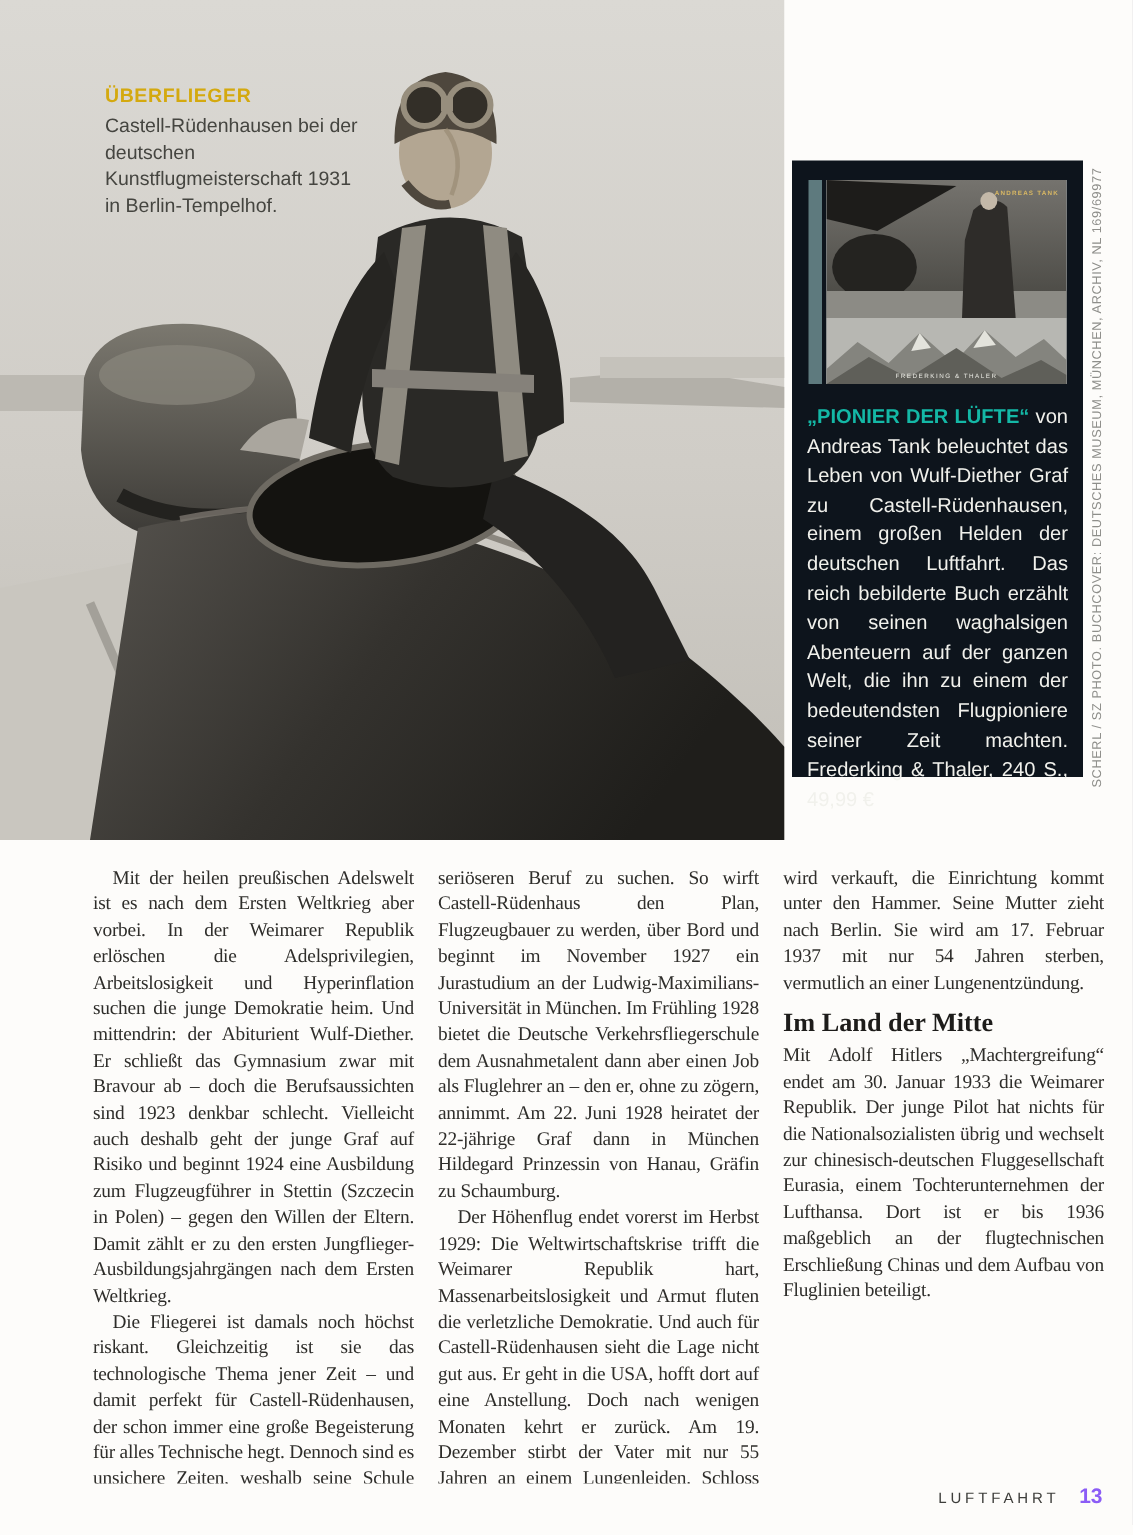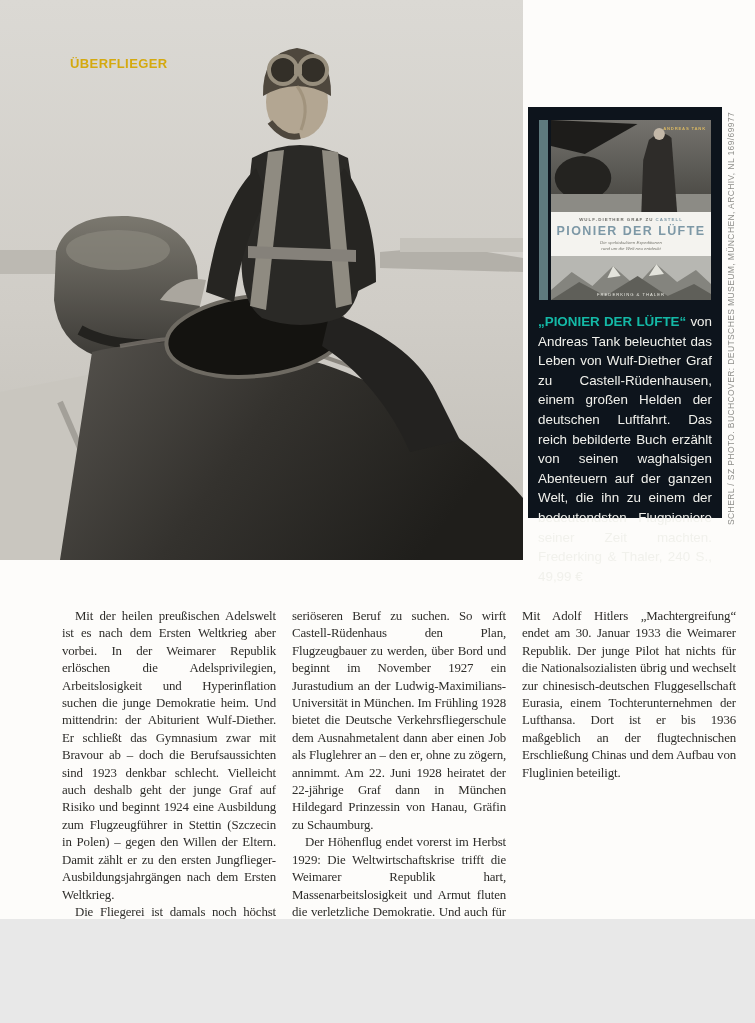--- a/index.html
+++ b/index.html
@@ -1,17 +1,17 @@
 <!DOCTYPE html>
 <html lang="de"><head>
 <meta charset="utf-8">
 <style>
   html,body{margin:0;padding:0;background:#e8e8e8;}
   .page{
-    position:relative;width:755px;height:919px;background:#fdfcfa;
+    position:relative;width:755px;height:1023px;background:#fdfcfa;
     font-family:"Liberation Sans",sans-serif;overflow:hidden;
     margin:0 auto;
   }
   
   .photo{position:absolute;left:0;top:0;width:523px;height:560px;overflow:hidden;}
   .photo svg{display:block;width:100%;height:100%;}
   
   .photo-caption{position:absolute;left:70px;top:56px;width:175px;}
   .photo-caption .kicker{
     font-weight:bold;font-size:13px;letter-spacing:.4px;color:#d4a90f;margin:0 0 4px 0;
@@ -53,37 +53,37 @@
   }
   .book-caption .lead{color:#14b8a6;font-weight:bold;}
   
   .credit{
     position:absolute;left:726px;top:150px;height:375px;
     writing-mode:vertical-rl;transform:rotate(180deg);
     font-size:8.5px;letter-spacing:.4px;color:#8e8e8a;white-space:nowrap;
   }
   
   .columns{
-    position:absolute;left:62px;top:608px;width:676px;height:412px;
+    position:absolute;left:62px;top:577px;width:676px;height:412px;
     display:flex;gap:16px;overflow:hidden;
   }
   .col{
     flex:0 0 214px;font-family:"Liberation Serif",serif;
     font-size:12.9px;line-height:17.4px;letter-spacing:-0.15px;
     color:#2e2d2a;text-align:justify;hyphens:auto;
   }
   .col p{margin:0;}
   .col p.indent{text-indent:13px;}
   .col h2{
     font-family:"Liberation Serif",serif;font-size:17.5px;font-weight:bold;
     color:#1d1c1a;margin:9px 0 5px 0;letter-spacing:0;text-align:left;
   }
   
   .footer{
-    position:absolute;right:20px;top:989px;display:flex;align-items:baseline;
+    position:absolute;right:20px;top:989px;display:flex;align-items:baseline;gap:13px;
   }
   .footer .section{font-size:10px;letter-spacing:2.6px;color:#3d3d3a;}
   .footer .pagenum{font-size:14px;font-weight:bold;color:#8b5cf6;}
 </style>
 </head>
 <body>
 
 <div class="page">
 
   <div class="photo">
@@ -143,20 +143,21 @@
       <circle cx="313" cy="70" r="14" fill="#332f28" stroke="#978e7d" stroke-width="4"></circle>
       <rect x="294" y="64" width="8" height="10" fill="#978e7d"></rect>
       <path d="M270,122 Q284,140 300,136" stroke="#4e473d" stroke-width="6" fill="none"></path>
 
       <path d="M297,86 q14 18 4 44" stroke="#94876f" stroke-width="3" fill="none" opacity="0.6"></path>
     </svg>
   </div>
 
   <div class="photo-caption">
     <p class="kicker">ÜBERFLIEGER</p>
+    <p class="cap-text">Castell-Rüdenhausen bei der deutschen Kunstflugmeisterschaft 1931 in Berlin-Tempelhof.</p>
   </div>
 
   <div class="book-box">
     <div class="cover-wrap">
       <div class="spine"></div>
       <div class="cover">
         <div class="cover-photo">
           <svg viewBox="0 0 170 92" preserveAspectRatio="none">
             <defs>
               <linearGradient id="cvr" x1="0" y1="0" x2="0" y2="1">
@@ -166,26 +167,20 @@
             </defs>
             <rect width="170" height="92" fill="url(#cvr)"></rect>
             <polygon points="0,0 92,4 36,34 0,26" fill="#1d1c1a"></polygon>
             <ellipse cx="34" cy="58" rx="30" ry="22" fill="#242320"></ellipse>
             <rect x="0" y="74" width="170" height="18" fill="#8c8b85"></rect>
             <path d="M104,20 Q118,8 128,18 L134,92 L96,92 L98,40 Z" fill="#2e2c29"></path>
             <circle cx="115" cy="14" r="6" fill="#c3b8a8"></circle>
           </svg>
           <span class="cover-author">ANDREAS TANK</span>
         </div>
-        <div class="cover-band">
-          <div class="cover-overline"><span>WULF-DIETHER GRAF ZU </span><span class="accent">CASTELL</span></div>
-          <div class="cover-title">PIONIER DER LÜFTE</div>
-          <div class="cover-sub">Die spektakulären Expeditionen</div>
-          <div class="cover-sub">rund um die Welt neu entdeckt</div>
-        </div>
         <div class="cover-mountains">
           <svg viewBox="0 0 170 44" preserveAspectRatio="none">
             <rect width="170" height="44" fill="#b7b7b2"></rect>
             <polygon points="0,34 22,16 44,30 66,10 90,30 112,8 134,26 154,14 170,28 170,44 0,44" fill="#84847e"></polygon>
             <polygon points="0,44 30,26 58,40 92,20 124,40 152,28 170,38 170,44" fill="#5f5f59"></polygon>
             <polygon points="66,10 74,20 60,22" fill="#e3e3dc"></polygon>
             <polygon points="112,8 120,18 104,20" fill="#e3e3dc"></polygon>
           </svg>
           <div class="cover-publisher">FREDERKING &amp; THALER</div>
         </div>
@@ -199,20 +194,22 @@
   <div class="columns">
     <div class="col">
       <p class="indent">Mit der heilen preußischen Adelswelt ist es nach dem Ersten Weltkrieg aber vorbei. In der Weimarer Republik erlöschen die Adelsprivilegien, Arbeitslosigkeit und Hyperinflation suchen die junge Demokratie heim. Und mittendrin: der Abiturient Wulf-Diether. Er schließt das Gymnasium zwar mit Bravour ab – doch die Berufsaussichten sind 1923 denkbar schlecht. Vielleicht auch deshalb geht der junge Graf auf Risiko und beginnt 1924 eine Ausbildung zum Flugzeugführer in Stettin (Szczecin in Polen) – gegen den Willen der Eltern. Damit zählt er zu den ersten Jungflieger-Ausbildungsjahrgängen nach dem Ersten Weltkrieg.</p>
       <p class="indent">Die Fliegerei ist damals noch höchst riskant. Gleichzeitig ist sie das technologische Thema jener Zeit – und damit perfekt für Castell-Rüdenhausen, der schon immer eine große Begeisterung für alles Technische hegt. Dennoch sind es unsichere Zeiten, weshalb seine Schule dem Junggrafen empfiehlt, sich einen</p>
     </div>
     <div class="col">
       <p>seriöseren Beruf zu suchen. So wirft Castell-Rüdenhaus den Plan, Flugzeugbauer zu werden, über Bord und beginnt im November 1927 ein Jurastudium an der Ludwig-Maximilians-Universität in München. Im Frühling 1928 bietet die Deutsche Verkehrsfliegerschule dem Ausnahmetalent dann aber einen Job als Fluglehrer an – den er, ohne zu zögern, annimmt. Am 22. Juni 1928 heiratet der 22-jährige Graf dann in München Hildegard Prinzessin von Hanau, Gräfin zu Schaumburg.</p>
       <p class="indent">Der Höhenflug endet vorerst im Herbst 1929: Die Weltwirtschaftskrise trifft die Weimarer Republik hart, Massenarbeitslosigkeit und Armut fluten die verletzliche Demokratie. Und auch für Castell-Rüdenhausen sieht die Lage nicht gut aus. Er geht in die USA, hofft dort auf eine Anstellung. Doch nach wenigen Monaten kehrt er zurück. Am 19. Dezember stirbt der Vater mit nur 55 Jahren an einem Lungenleiden. Schloss Seeläsgen</p>
     </div>
     <div class="col">
+      <p>wird verkauft, die Einrichtung kommt unter den Hammer. Seine Mutter zieht nach Berlin. Sie wird am 17. Februar 1937 mit nur 54 Jahren sterben, vermutlich an einer Lungenentzündung.</p>
+      <h2>Im Land der Mitte</h2>
       <p>Mit Adolf Hitlers „Machtergreifung“ endet am 30. Januar 1933 die Weimarer Republik. Der junge Pilot hat nichts für die Nationalsozialisten übrig und wechselt zur chinesisch-deutschen Fluggesellschaft Eurasia, einem Tochterunternehmen der Lufthansa. Dort ist er bis 1936 maßgeblich an der flugtechnischen Erschließung Chinas und dem Aufbau von Fluglinien beteiligt.</p>
     </div>
   </div>
 
   <div class="footer">
     <span class="section">LUFTFAHRT</span>
     <span class="pagenum">13</span>
   </div>
 
 </div>

